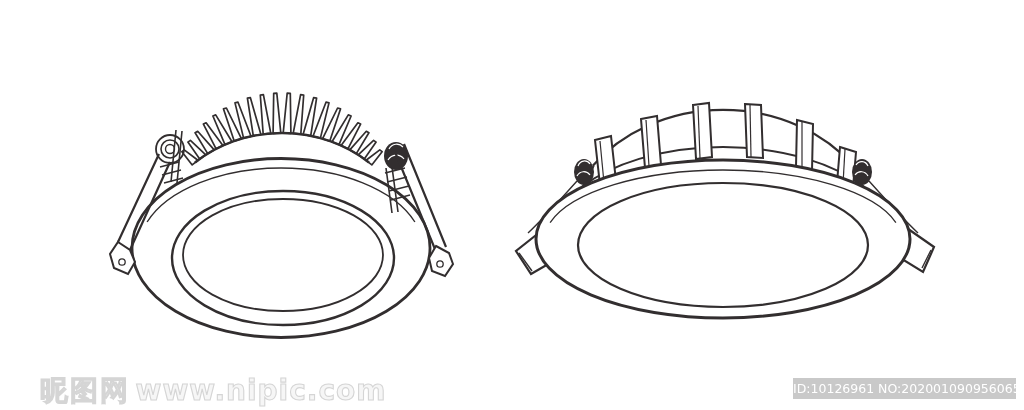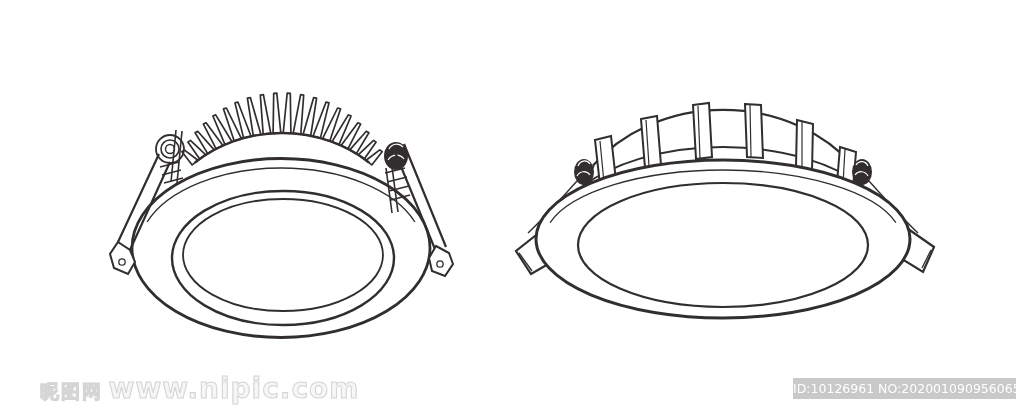--- a/index.html
+++ b/index.html
@@ -34,21 +34,21 @@
     position:absolute;left:338px;top:358px;width:360px;
     font-size:20px;letter-spacing:1px;color:var(--caption);
     white-space:nowrap;
   }
   .watermark{
     position:absolute;left:6px;top:372px;white-space:nowrap;
     color:#f6f6f6;
     -webkit-text-stroke:1.1px var(--wm-outline);
     font-weight:bold;
   }
-  .watermark .logo{font-size:19px;letter-spacing:2px;padding-left:34px;}
+  .watermark .logo{font-size:28px;letter-spacing:2px;padding-left:34px;}
   .watermark .url{font-size:28px;letter-spacing:1px;font-weight:bold;}
   .idbar{
     position:absolute;left:793px;top:378px;width:223px;height:21px;
     background:var(--idbar-bg);color:var(--idbar-text);
     font-size:12.5px;line-height:21px;text-align:center;
     white-space:nowrap;
   }
 </style>
 </head>
 <body>

